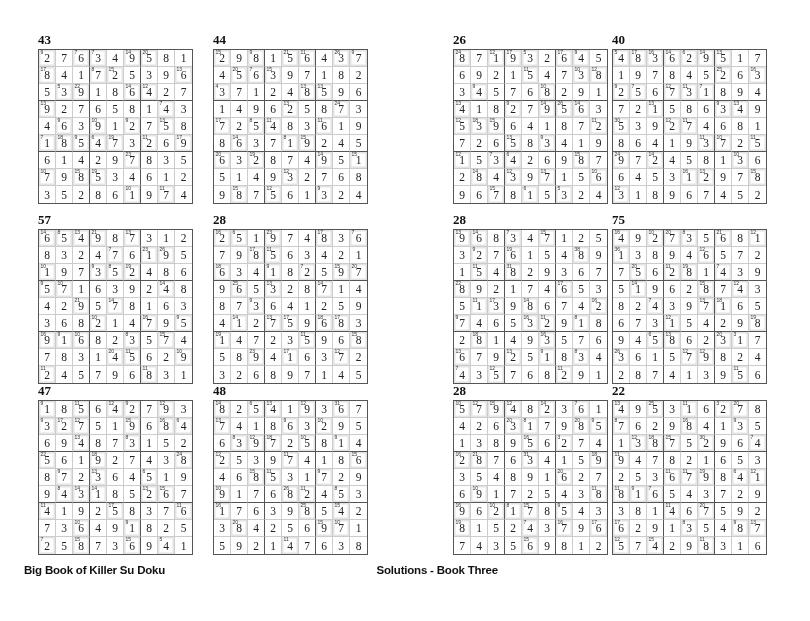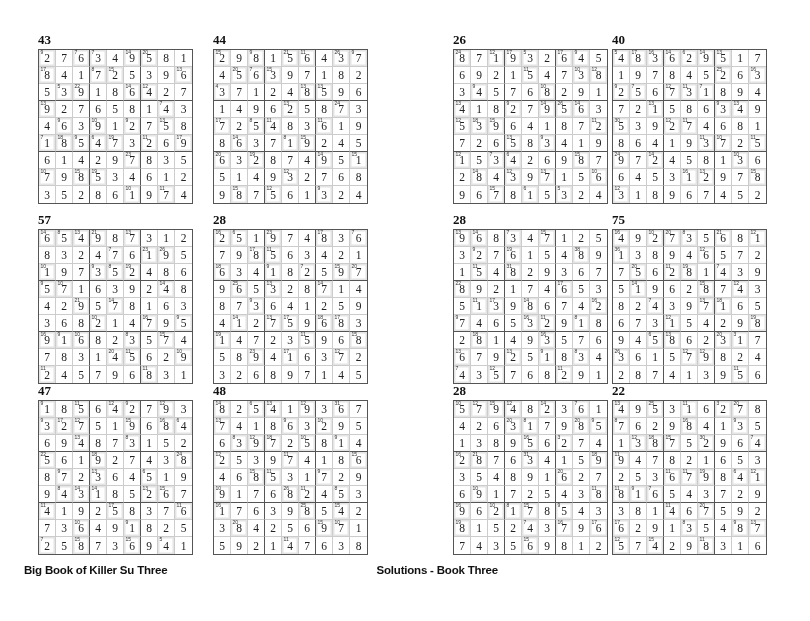--- a/index.html
+++ b/index.html
@@ -3351,14 +3351,14 @@
         <div class="cell lastrow">
           <span>1</span>
         </div>
         <div class="cell lastrow">
           <span>6</span>
         </div>
       </div>
     </div>
   </div>
 
-<div class="footer" style="left:24px;">Big Book of Killer Su Three</div>
+<div class="footer" style="left:24px;">Big Book of Killer Su Doku</div>
 <div class="footer" style="right:312px;text-align:right;">Solutions - Book Three</div>
 
 </body></html>

